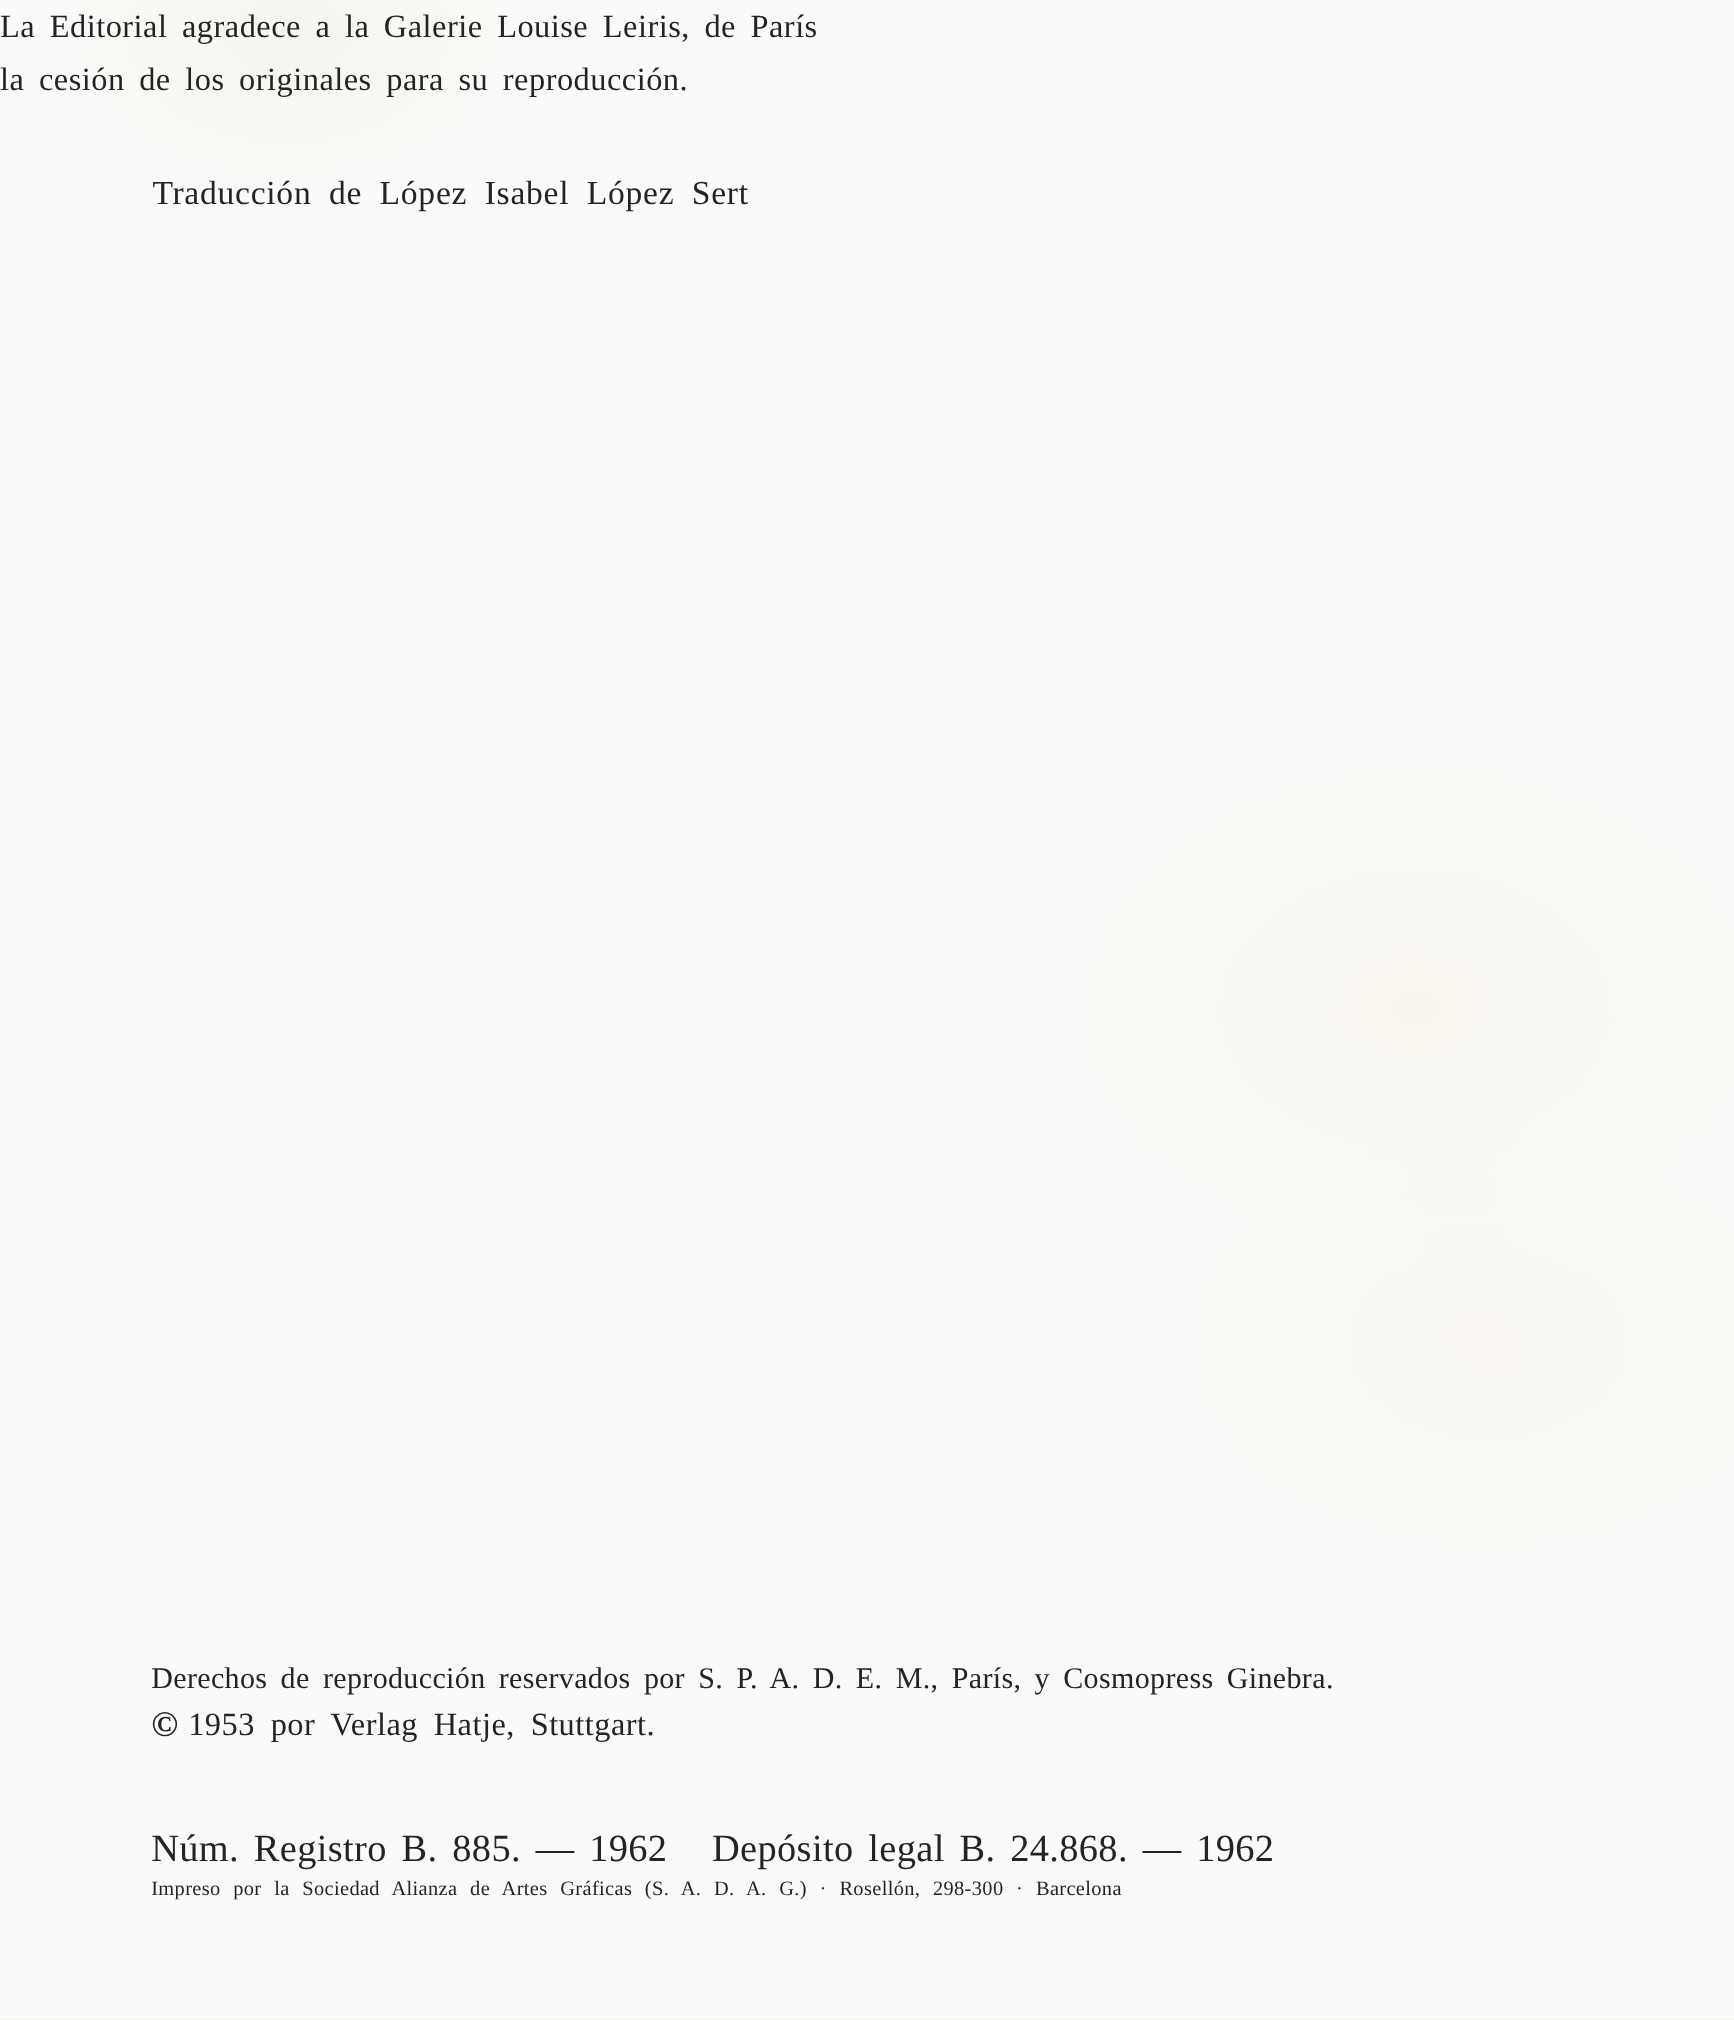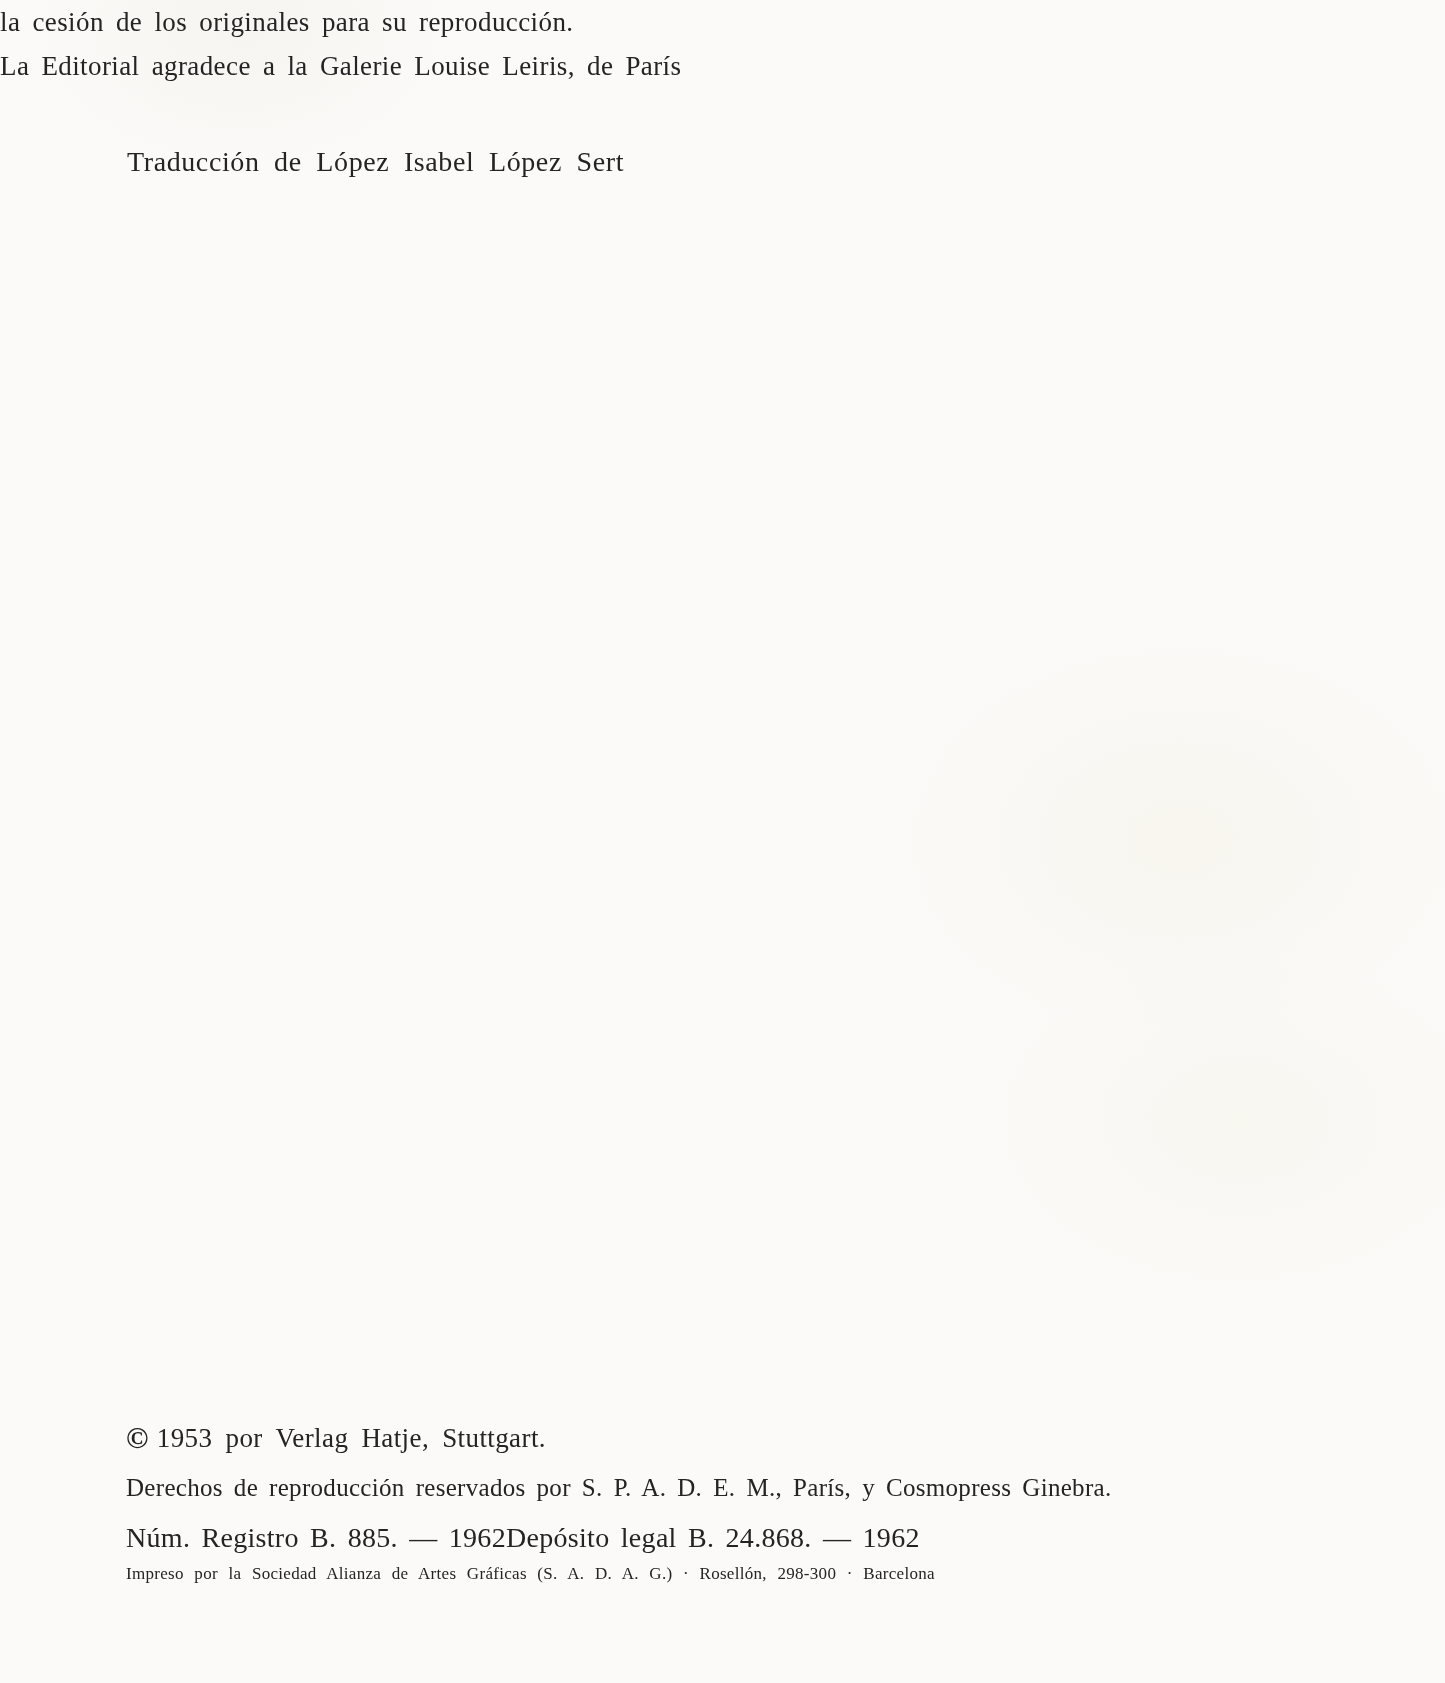--- a/index.html
+++ b/index.html
@@ -52,54 +52,55 @@
   }
   .copyright-symbol {
     font-size: 30px;
     font-weight: bold;
     margin-right: 8px;
     position: relative;
     top: 1px;
   }
   .rights-line {
     left: 126px;
-    top: 1474px;
+    top: 1386px;
     font-size: 25px;
     letter-spacing: 0.3px;
     word-spacing: 4.5px;
   }
   .registry-row {
     position: absolute;
     left: 126px;
     top: 1522px;
     width: 936px;
     display: flex;
-    font-size: 28px;
+    justify-content: space-between;
+    font-size: 32px;
     letter-spacing: 0.3px;
     word-spacing: 4px;
   }
   .registry-row span { white-space: nowrap; }
   .imprint-line {
     left: 126px;
     top: 1564px;
     font-size: 17px;
     letter-spacing: 0.3px;
     word-spacing: 6px;
   }
 </style>
 </head>
 <body>
 
 <div class="page">
 
   <div class="line translation-credit">Traducción de López Isabel López Sert</div>
 
   <div class="ack">
+    <div>La Editorial agradece a la Galerie Louise Leiris, de París</div>
     <div>la cesión de los originales para su reproducción.</div>
-    <div>La Editorial agradece a la Galerie Louise Leiris, de París</div>
   </div>
 
   <div class="line copyright-line">
     <span class="copyright-symbol">©</span><span>1953 por Verlag Hatje, Stuttgart.</span>
   </div>
 
   <div class="line rights-line">Derechos de reproducción reservados por S. P. A. D. E. M., París, y Cosmopress Ginebra.</div>
 
   <div class="registry-row">
     <span>Núm. Registro B. 885. — 1962</span>

